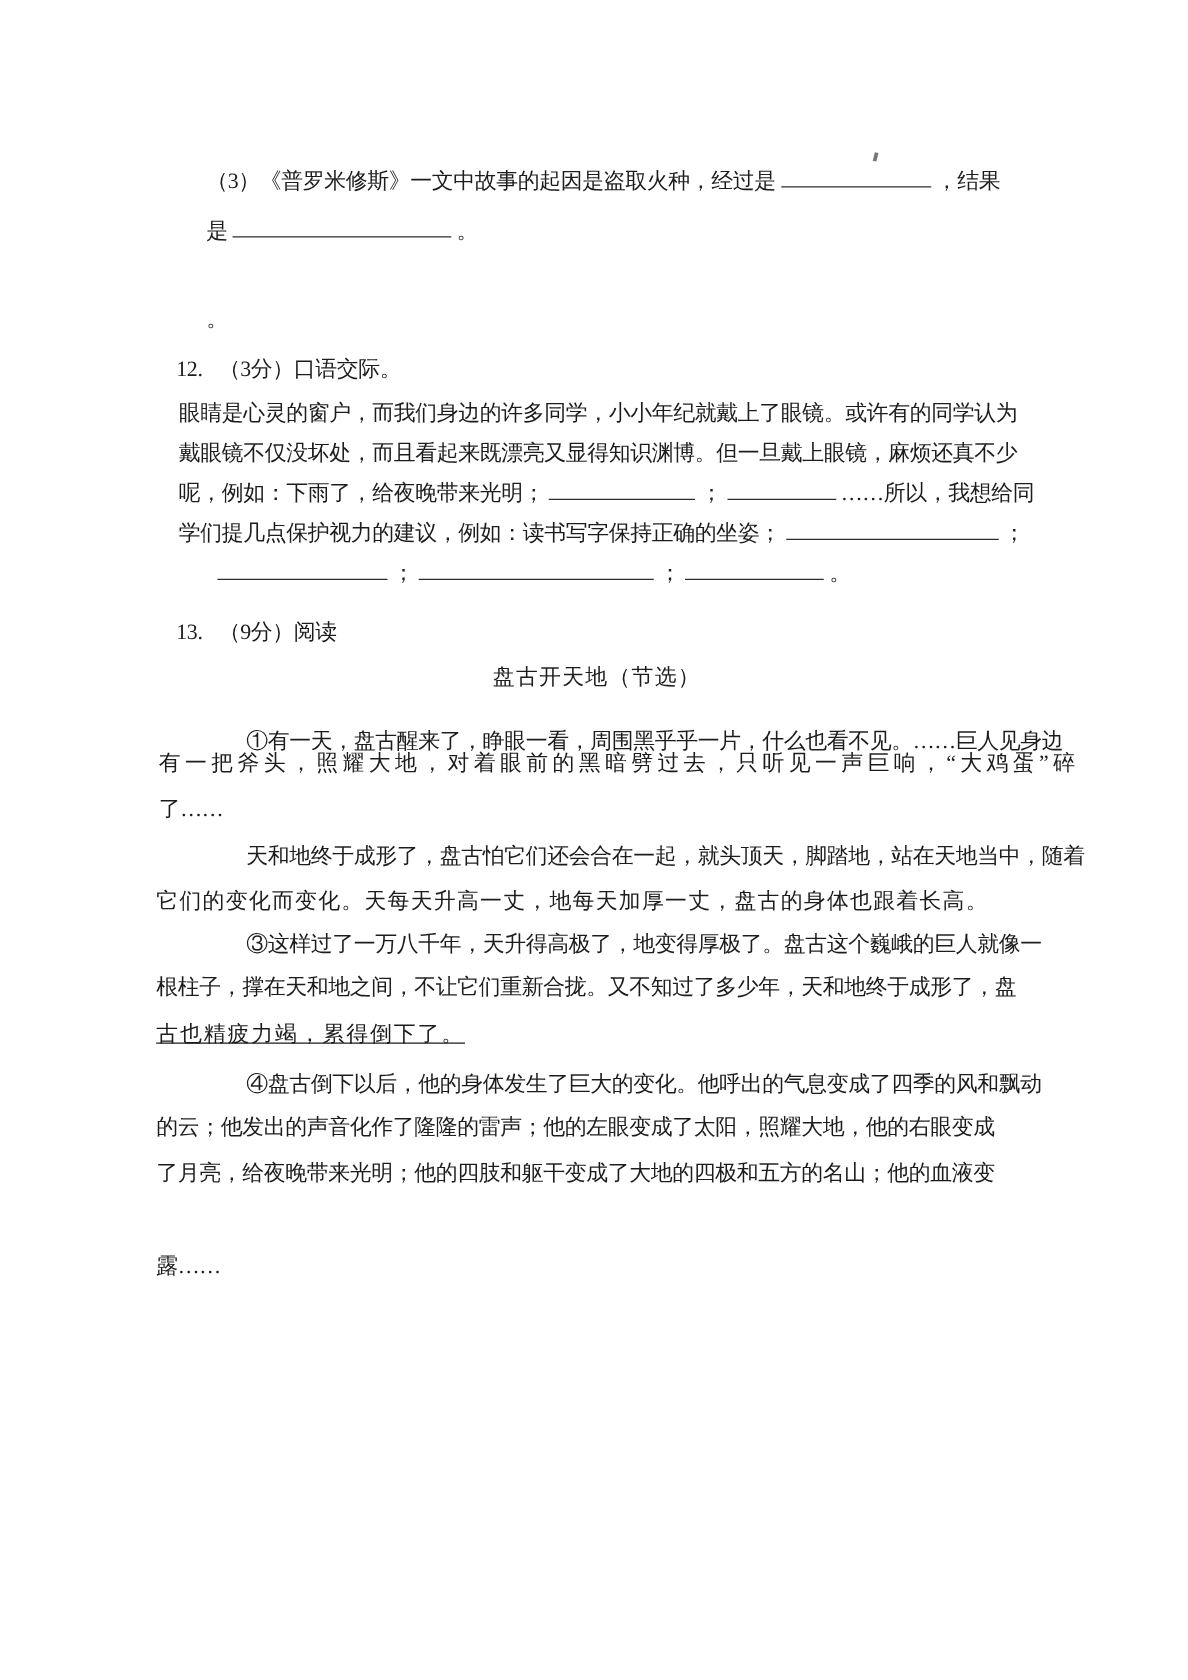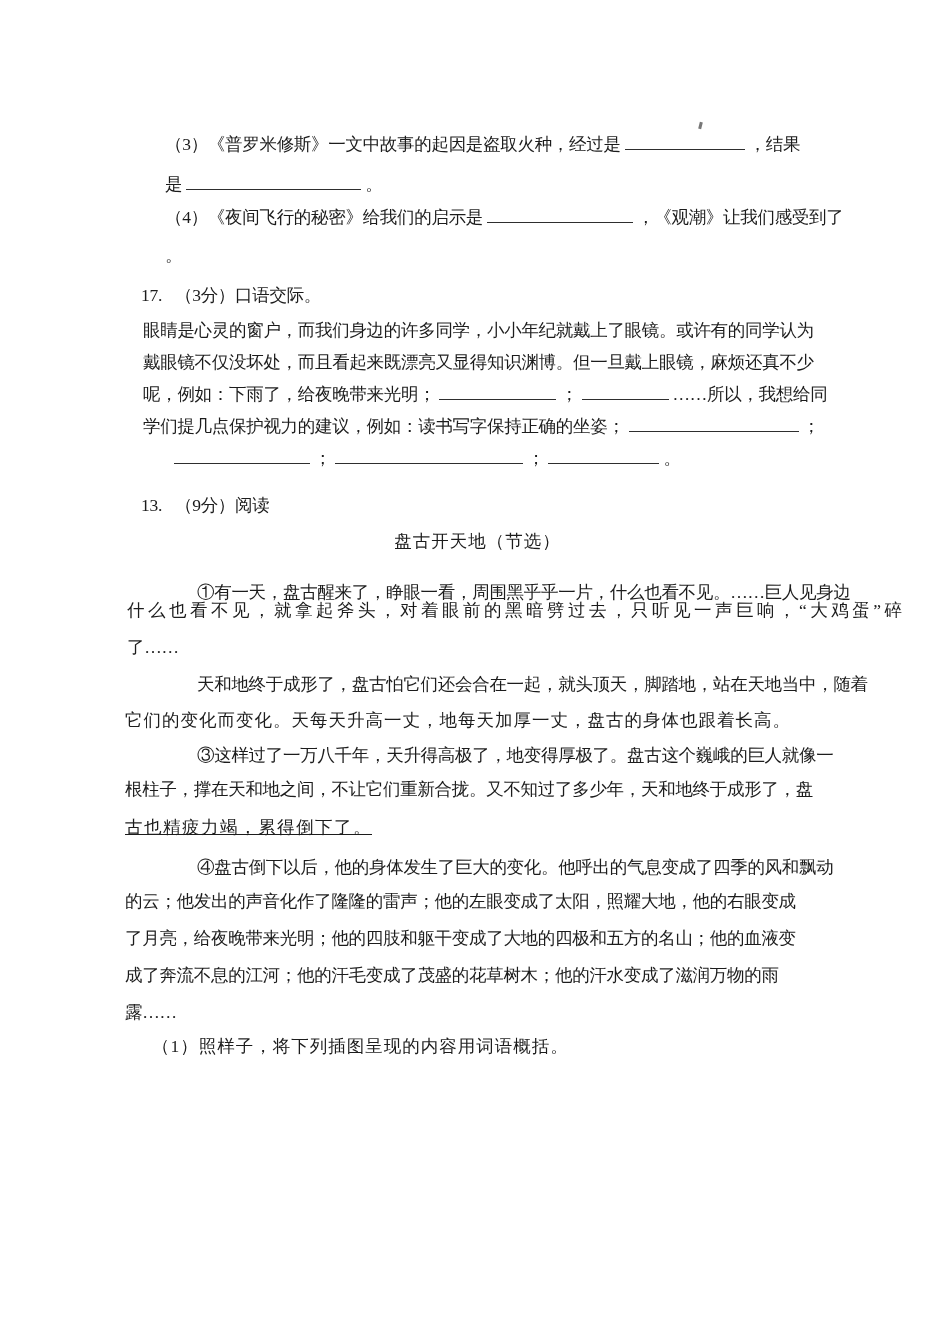--- a/index.html
+++ b/index.html
@@ -73,29 +73,26 @@
 <body>
 
 <div class="page">
 
   <div class="ln l01">
     <span>（3）《普罗米修斯》一文中故事的起因是盗取火种，经过是</span><span class="blank bw120"><i class="tick"></i></span><span>，结果</span>
   </div>
   <div class="ln l02">
     <span>是</span><span class="blank bw175"></span><span>。</span>
   </div>
-  <div class="ln l03">
-    <span>（4）《夜间飞行的秘密》给我们的启示是</span><span class="blank bw146"></span><span>，《观潮》让我们感受到了</span>
-  </div>
   <div class="ln l04">
     <span>。</span>
   </div>
 
   <div class="ln l05">
-    <span class="num">17.</span><span>（3分）口语交际。</span>
+    <span class="num">12.</span><span>（3分）口语交际。</span>
   </div>
   <div class="ln l06">
     <span>眼睛是心灵的窗户，而我们身边的许多同学，小小年纪就戴上了眼镜。或许有的同学认为</span>
   </div>
   <div class="ln l07">
     <span>戴眼镜不仅没坏处，而且看起来既漂亮又显得知识渊博。但一旦戴上眼镜，麻烦还真不少</span>
   </div>
   <div class="ln l08">
     <span>呢，例如：下雨了，给夜晚带来光明；</span><span class="blank bw117"></span><span>；</span><span class="blank bw87"></span><span>……所以，我想给同</span>
   </div>
@@ -106,33 +103,31 @@
     <span class="blank bw136"></span><span>；</span><span class="blank bw188"></span><span>；</span><span class="blank bw111"></span><span>。</span>
   </div>
 
   <div class="ln l11">
     <span class="num">13.</span><span>（9分）阅读</span>
   </div>
   <div class="ln l12">
     <span>盘古开天地（节选）</span>
   </div>
   <div class="ln l13"><span>①有一天，盘古醒来了，睁眼一看，周围黑乎乎一片，什么也看不见。……巨人见身边</span></div>
-  <div class="ln l14"><span>什么也看不见，就拿起斧头，对着眼前的黑暗劈过去，只听见一声巨响，“大鸡蛋”碎</span></div>
+  <div class="ln l14"><span>有一把斧头，照耀大地，对着眼前的黑暗劈过去，只听见一声巨响，“大鸡蛋”碎</span></div>
   <div class="ln l15"><span>了……</span></div>
   <div class="ln l16"><span>天和地终于成形了，盘古怕它们还会合在一起，就头顶天，脚踏地，站在天地当中，随着</span></div>
   <div class="ln l17"><span>它们的变化而变化。天每天升高一丈，地每天加厚一丈，盘古的身体也跟着长高。</span></div>
   <div class="ln l18"><span>③这样过了一万八千年，天升得高极了，地变得厚极了。盘古这个巍峨的巨人就像一</span></div>
   <div class="ln l19"><span>根柱子，撑在天和地之间，不让它们重新合拢。又不知过了多少年，天和地终于成形了，盘</span></div>
   <div class="ln l20"><span>古也精疲力竭，累得倒下了。</span></div>
   <div class="ln l21"><span>④盘古倒下以后，他的身体发生了巨大的变化。他呼出的气息变成了四季的风和飘动</span></div>
   <div class="ln l22"><span>的云；他发出的声音化作了隆隆的雷声；他的左眼变成了太阳，照耀大地，他的右眼变成</span></div>
   <div class="ln l23"><span>了月亮，给夜晚带来光明；他的四肢和躯干变成了大地的四极和五方的名山；他的血液变</span></div>
-  <div class="ln l24"><span>成了奔流不息的江河；他的汗毛变成了茂盛的花草树木；他的汗水变成了滋润万物的雨</span></div>
   <div class="ln l25"><span>露……</span></div>
-  <div class="ln l26"><span>（1）照样子，将下列插图呈现的内容用词语概括。</span></div>
 
   <div class="figure">
     <svg width="180" height="150" viewBox="0 0 180 155" xmlns="http://www.w3.org/2000/svg">
       <g fill="none" stroke="#151515" stroke-linecap="round">
 
         <path d="M22,50 q8,-12 22,-9 q3,-11 16,-10 q12,1 12,12 q11,-3 14,6" stroke-width="3.2"></path>
         <path d="M55,42 a6,6 0 1,1 8,5" stroke-width="2.6"></path>
         <path d="M72,38 q3,-12 15,-11 q5,-9 15,-5 q8,4 5,13 q9,-1 10,7" stroke-width="3.2"></path>
         <path d="M96,15 q6,-9 15,-4 q9,-3 9,6 q0,7 -10,6 q-9,2 -14,-3" stroke-width="3"></path>
         <path d="M118,40 q4,-9 14,-7 q5,-6 13,-2 q7,4 3,11 q7,0 7,6" stroke-width="3"></path>

